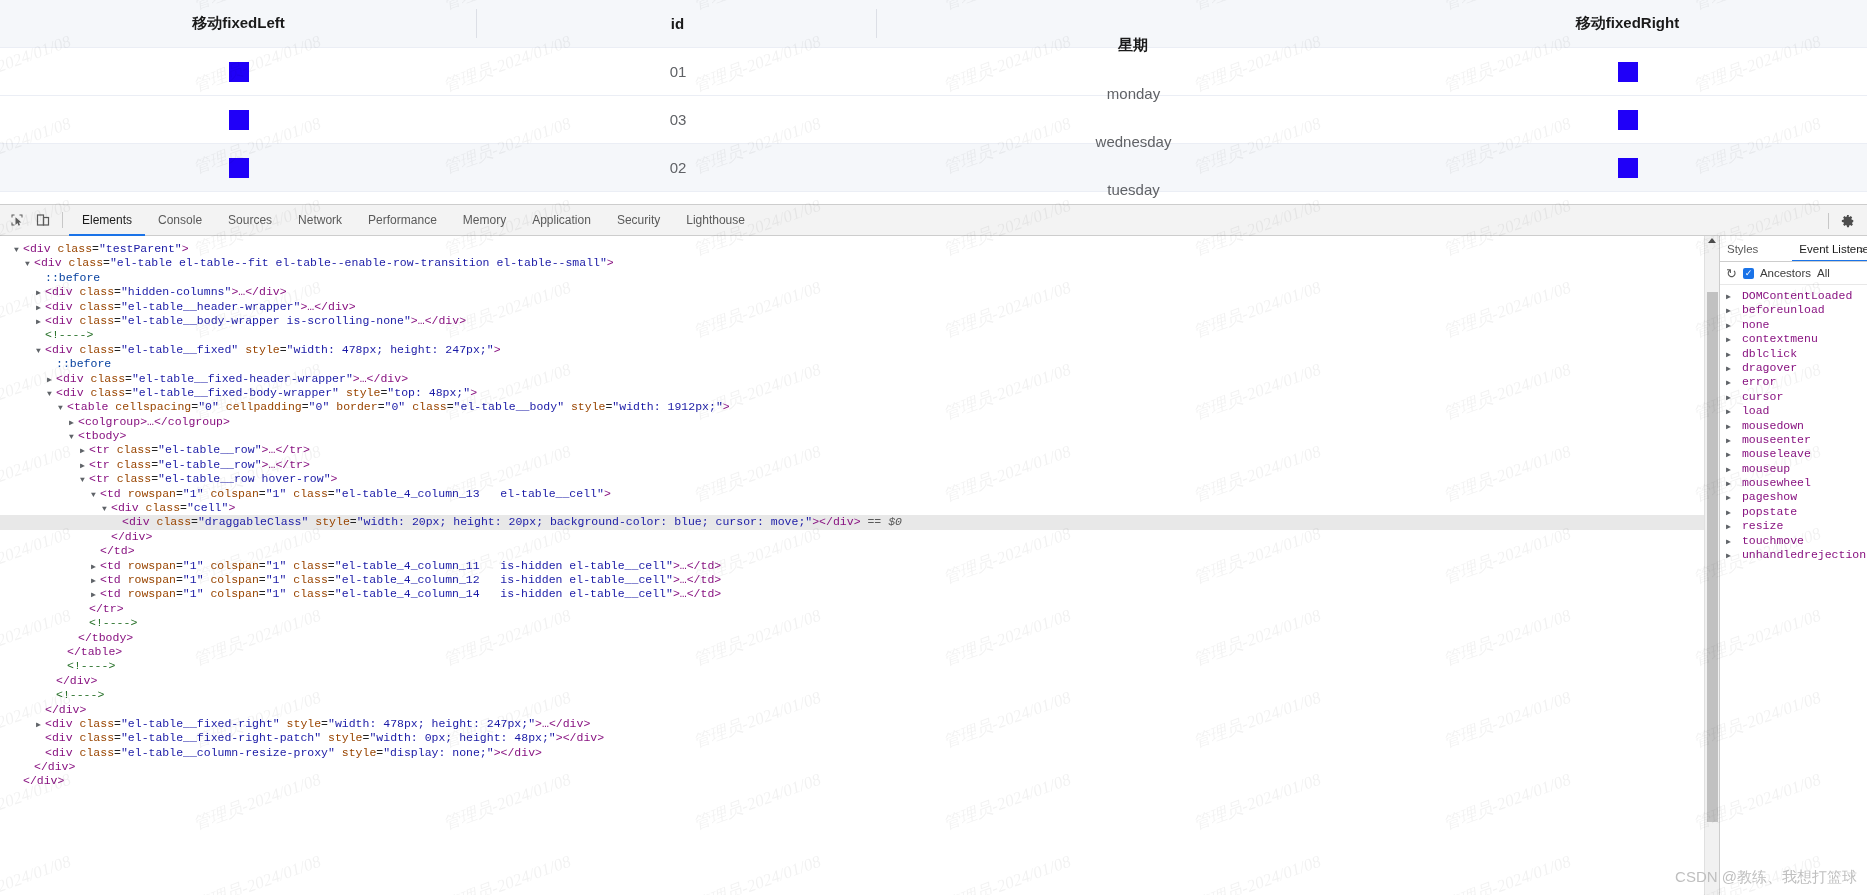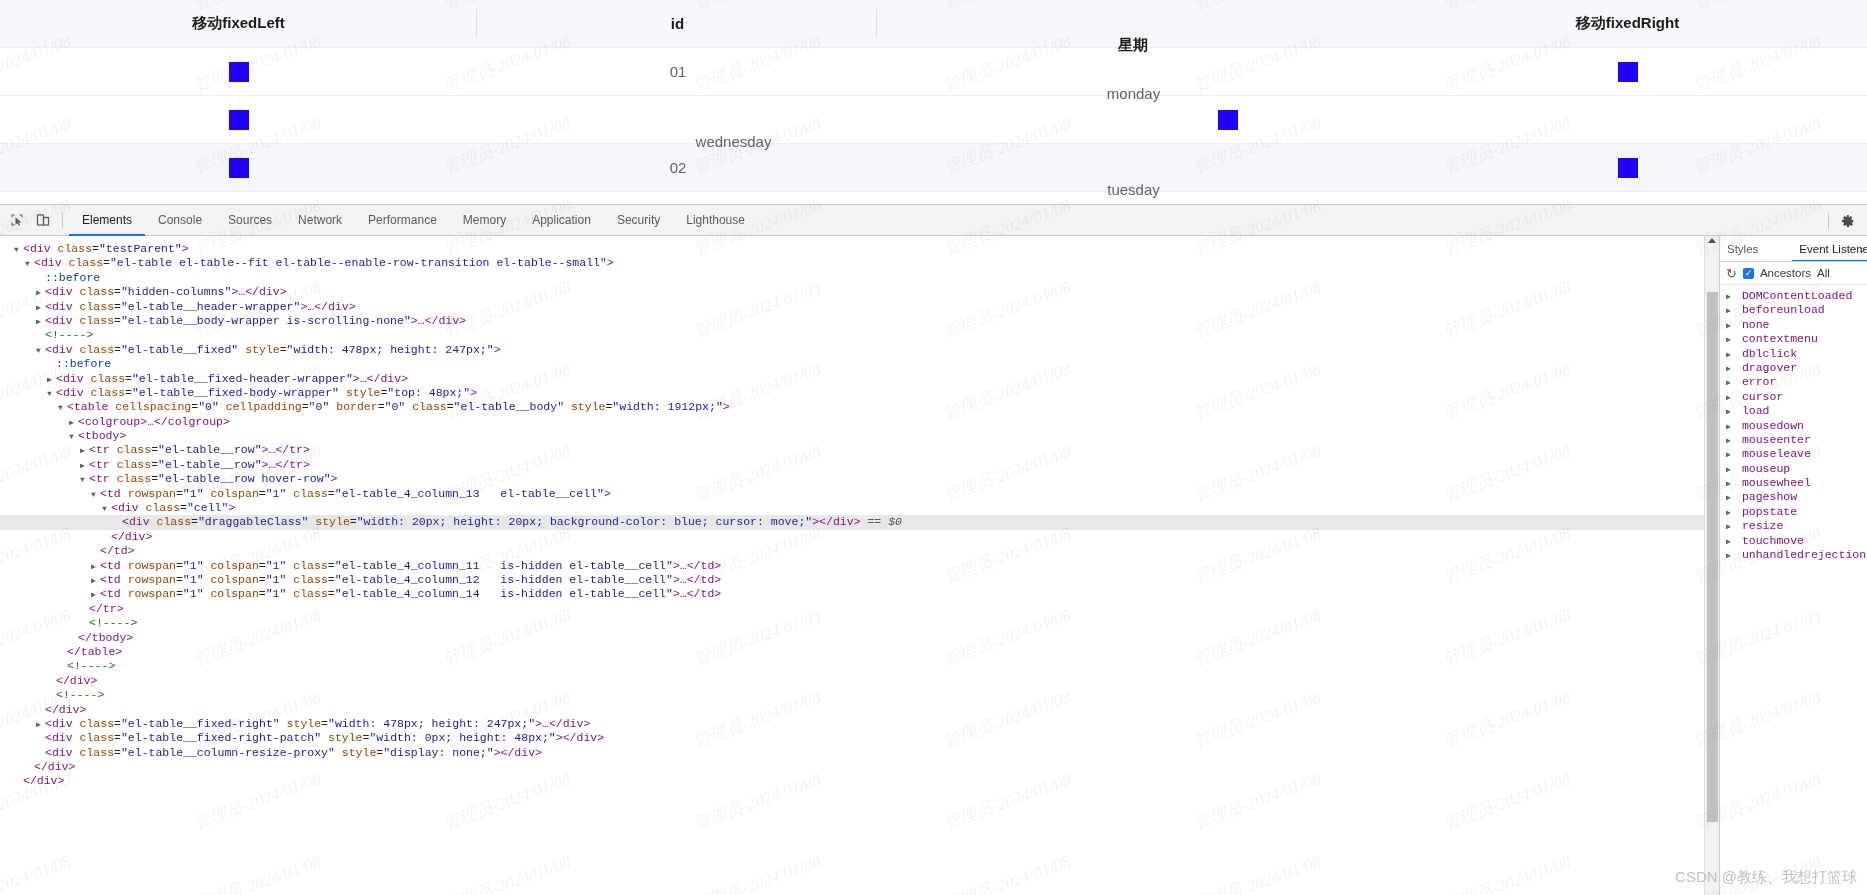--- a/index.html
+++ b/index.html
@@ -191,20 +191,23 @@
         <span class="cellval">monday</span>
       </div>
       <div class="td c4">
         <div class="sq"></div>
       </div>
     </div>
 
     <div class="trow">
       <div class="td c1">
         <div class="sq"></div>
+      </div>
+      <div class="td c2">
+        <span class="cellval">03</span>
       </div>
       <div class="td c3">
         <span class="cellval">wednesday</span>
       </div>
       <div class="td c4">
         <div class="sq"></div>
       </div>
     </div>
 
     <div class="trow hover">

